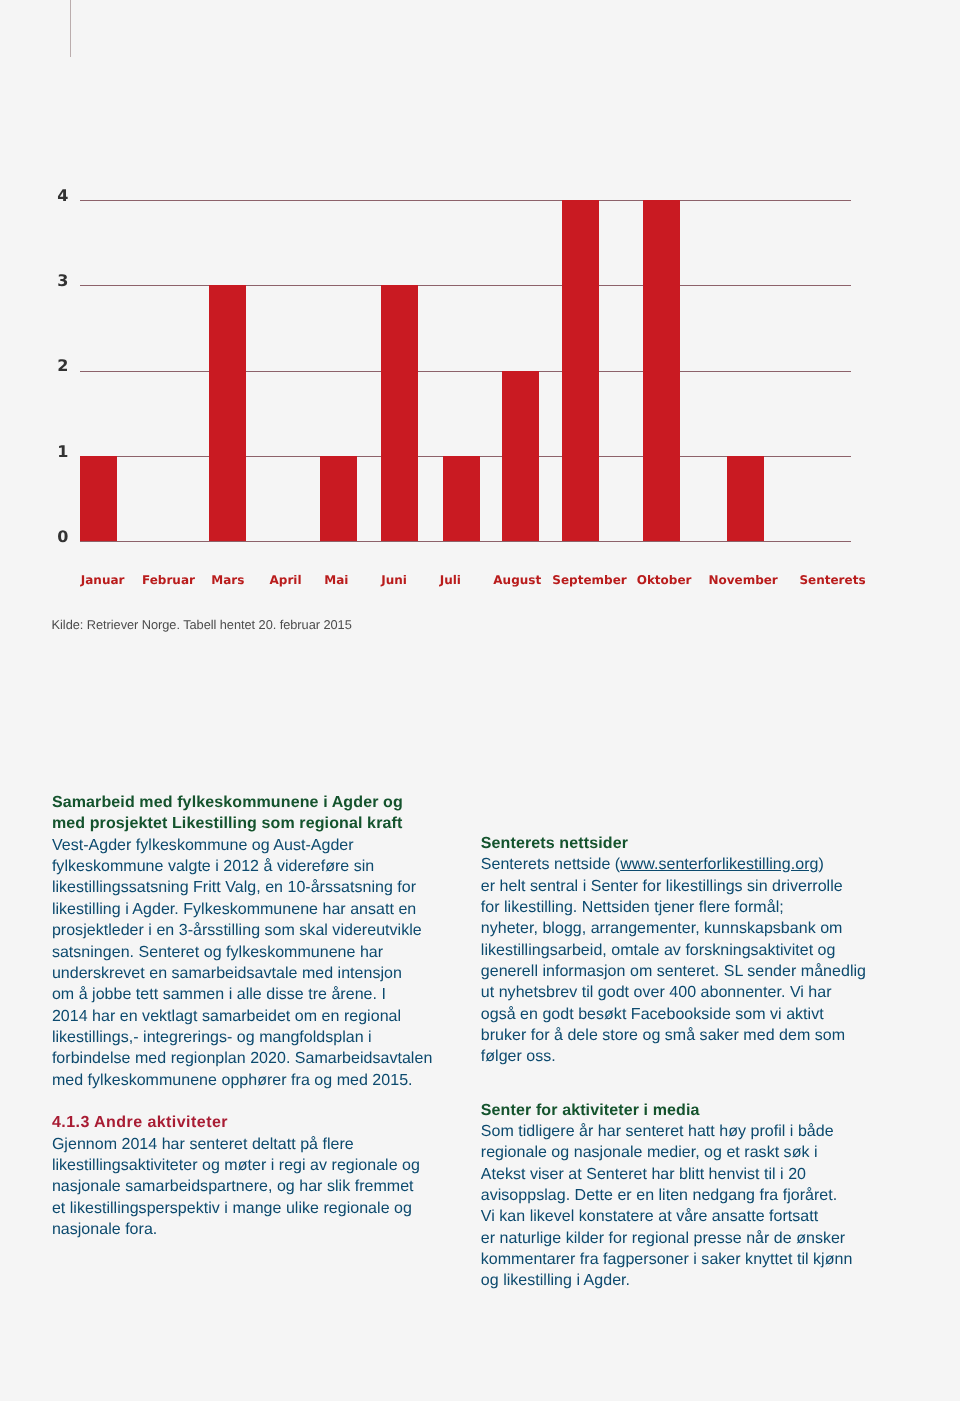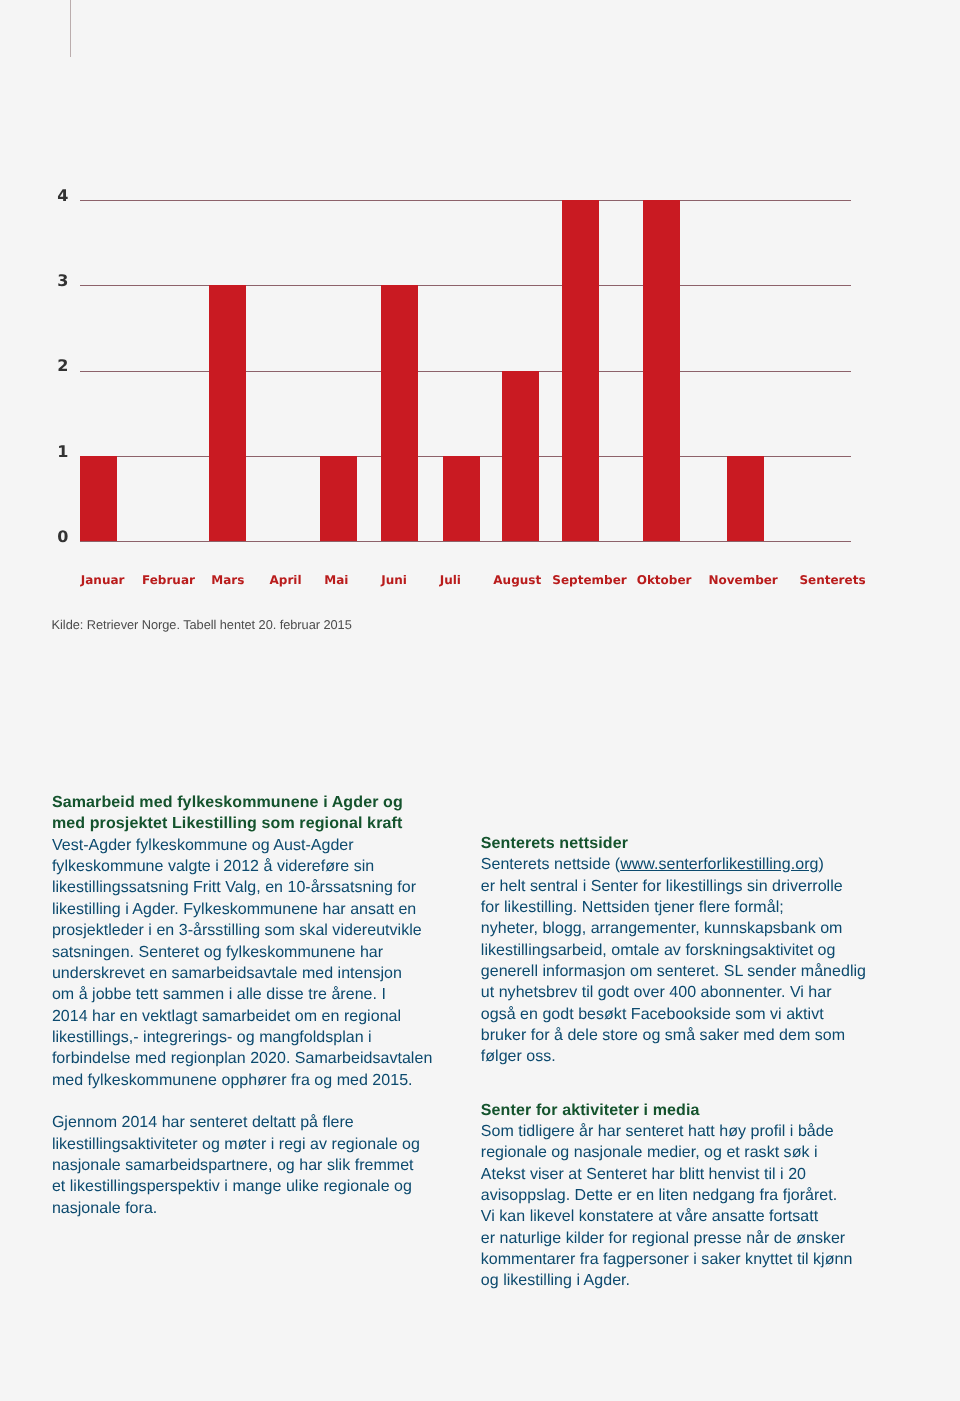--- a/index.html
+++ b/index.html
@@ -104,20 +104,21 @@
         <span class="xlabel" style="left: 708.4px;">November</span>
         <span class="xlabel" style="left: 799.4px;">Senterets</span>
       </div>
   </div>
   <div id="chart-source">Kilde: Retriever Norge. Tabell hentet 20. februar 2015</div>
 
   <div class="col" id="col-left">
       <p class="h-bold">Samarbeid med fylkeskommunene i Agder og<br>med prosjektet Likestilling som regional kraft</p>
       <p class="">Vest-Agder fylkeskommune og Aust-Agder<br>fylkeskommune valgte i 2012 å videreføre sin<br>likestillingssatsning Fritt Valg, en 10-årssatsning for<br>likestilling i Agder. Fylkeskommunene har ansatt en<br>prosjektleder i en 3-årsstilling som skal videreutvikle<br>satsningen. Senteret og fylkeskommunene har<br>underskrevet en samarbeidsavtale med intensjon<br>om å jobbe tett sammen i alle disse tre årene. I<br>2014 har en vektlagt samarbeidet om en regional<br>likestillings,- integrerings- og mangfoldsplan i<br>forbindelse med regionplan 2020. Samarbeidsavtalen<br>med fylkeskommunene opphører fra og med 2015.</p>
       <div class="spacer"></div>
+      <p class="h-red" style="letter-spacing: 0.45px;">4.1.3 Andre aktiviteter</p>
       <p class="">Gjennom 2014 har senteret deltatt på flere<br>likestillingsaktiviteter og møter i regi av regionale og<br>nasjonale samarbeidspartnere, og har slik fremmet<br>et likestillingsperspektiv i mange ulike regionale og<br>nasjonale fora.</p>
     </div>
   <div class="col" id="col-right">
       <p class="h-bold">Senterets nettsider</p>
       <p class="">Senterets nettside (<span class="u">www.senterforlikestilling.org</span>)<br>er helt sentral i Senter for likestillings sin driverrolle<br>for likestilling. Nettsiden tjener flere formål;<br>nyheter, blogg, arrangementer, kunnskapsbank om<br>likestillingsarbeid, omtale av forskningsaktivitet og<br>generell informasjon om senteret. SL sender månedlig<br>ut nyhetsbrev til godt over 400 abonnenter. Vi har<br>også en godt besøkt Facebookside som vi aktivt<br>bruker for å dele store og små saker med dem som<br>følger oss.</p>
       <div class="spacer spacer-half"></div>
       <div class="spacer"></div>
       <p class="h-bold">Senter for aktiviteter i media</p>
       <p class="">Som tidligere år har senteret hatt høy profil i både<br>regionale og nasjonale medier, og et raskt søk i<br>Atekst viser at Senteret har blitt henvist til i 20<br>avisoppslag. Dette er en liten nedgang fra fjoråret.<br>Vi kan likevel konstatere at våre ansatte fortsatt<br>er naturlige kilder for regional presse når de ønsker<br>kommentarer fra fagpersoner i saker knyttet til kjønn<br>og likestilling i Agder.</p>
     </div>

